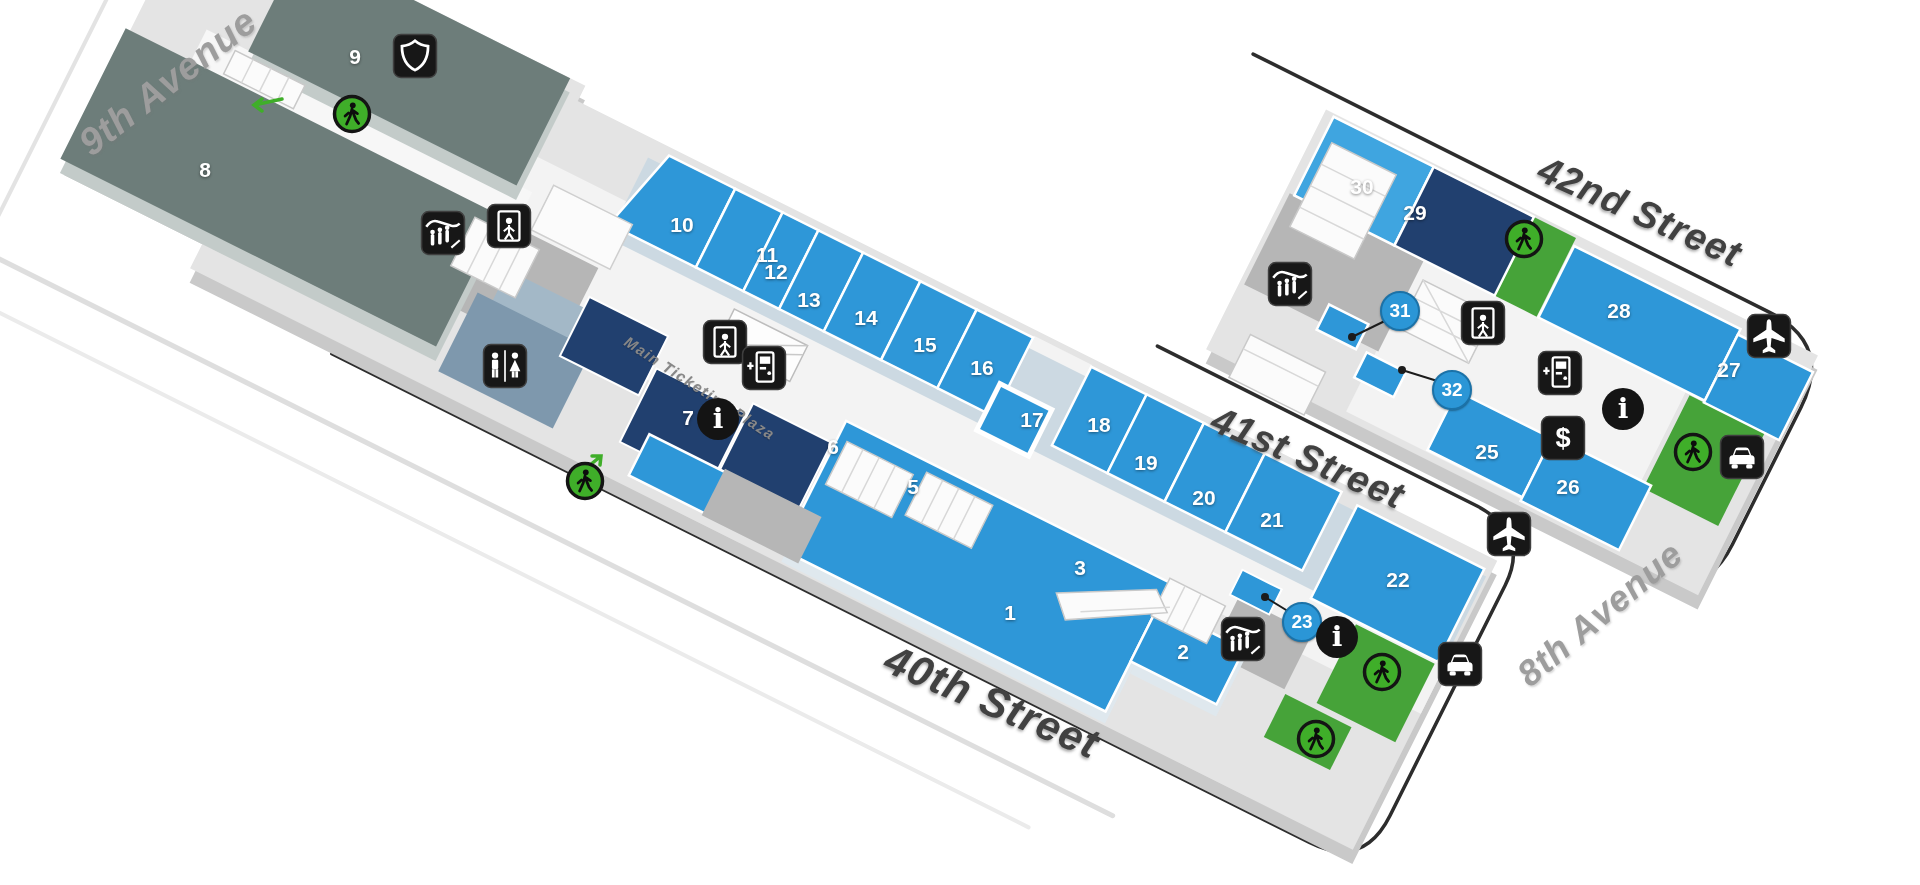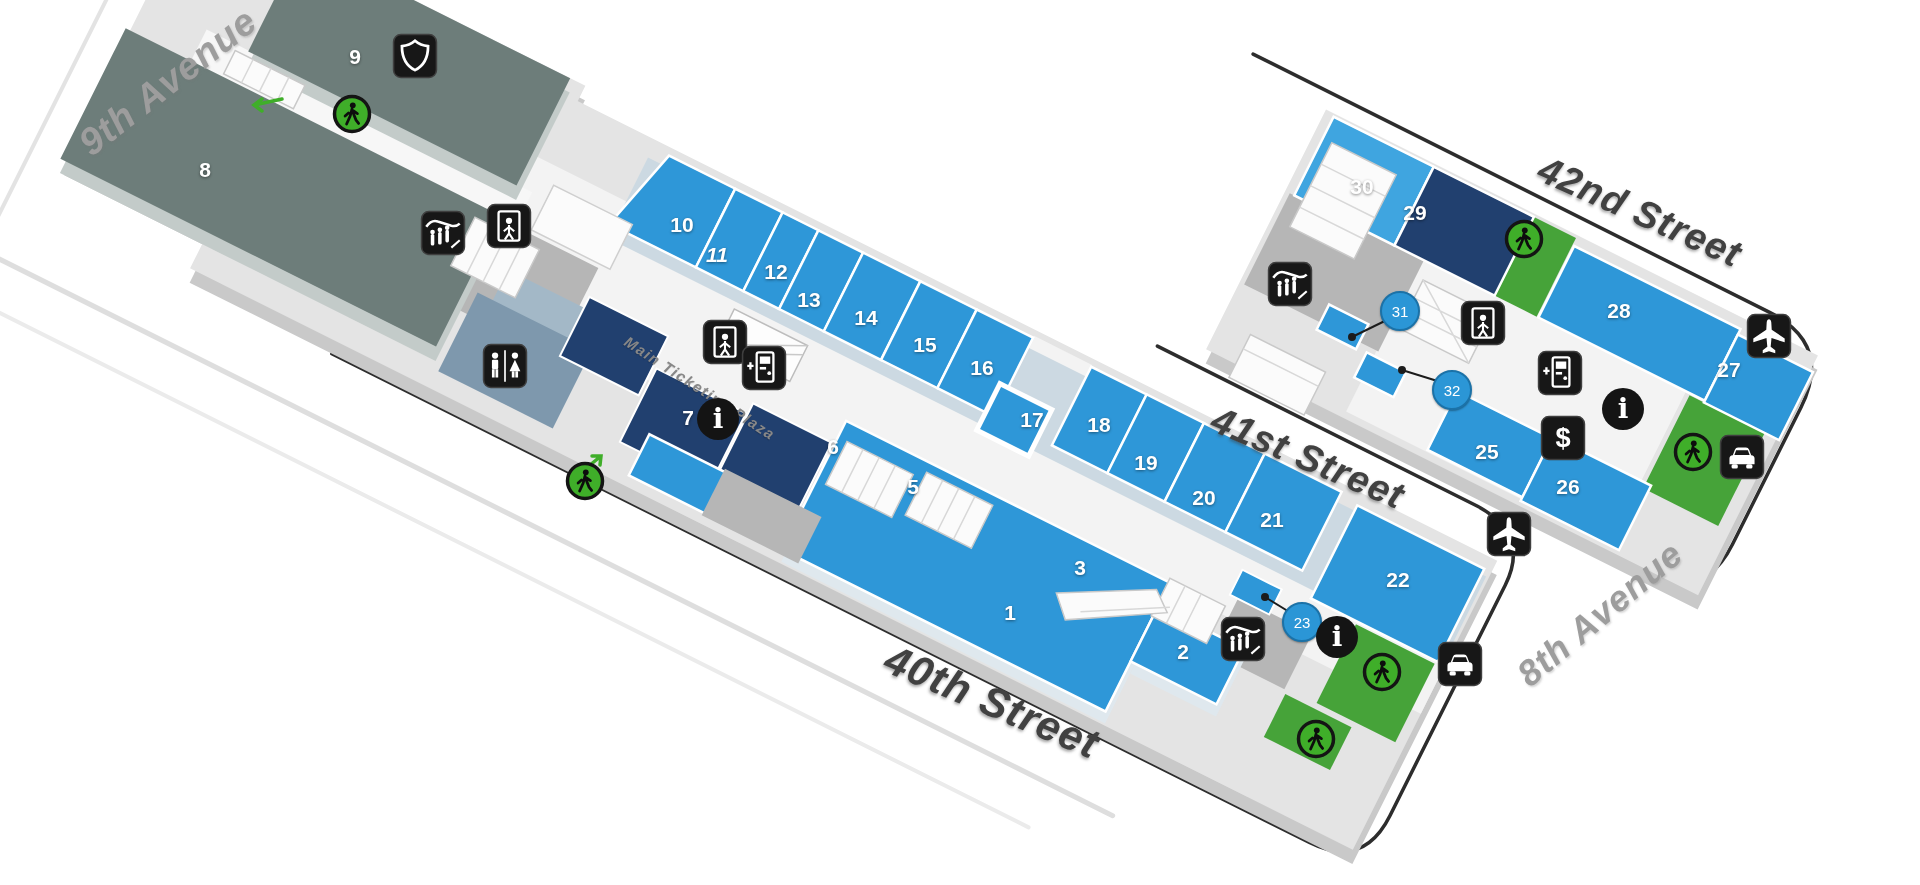--- a/index.html
+++ b/index.html
@@ -4,21 +4,21 @@
 <style>
   html,body{margin:0;padding:0;background:#fff;}
   body{width:1920px;height:885px;overflow:hidden;position:relative;
        font-family:"Liberation Sans", sans-serif;}
   #stage{position:absolute;left:0;top:0;width:1920px;height:885px;}
   #base-map{position:absolute;left:0;top:0;}
   #overlay{position:absolute;left:0;top:0;pointer-events:none;}
   .unit{position:absolute;transform:translate(-50%,-50%);color:#fff;font-weight:bold;
         font-size:21px;text-shadow:0 1px 3px rgba(0,0,0,.45);white-space:nowrap;}
   .badge{position:absolute;transform:translate(-50%,-50%);width:36px;height:36px;border-radius:50%;
-         background:#2b96d6;border:2px solid #1b72a8;color:#fff;font-weight:normal;font-size:15px;
+         background:#2b96d6;border:2px solid #1b72a8;color:#fff;font-weight:bold;font-size:19px;
          display:flex;align-items:center;justify-content:center;box-shadow:0 1px 2px rgba(0,0,0,.35);}
   .street-label{position:absolute;font-weight:bold;font-style:italic;white-space:nowrap;
          letter-spacing:1px;}
   .street-label.street{color:#414141;text-shadow:0 2px 3px rgba(60,60,60,.45);}
   .street-label.avenue{color:#9d9d9d;text-shadow:0 2px 2px rgba(120,120,120,.3);}
   .plaza-label{position:absolute;font-weight:bold;font-style:italic;color:#878787;
          font-size:15px;letter-spacing:1.5px;white-space:nowrap;
          text-shadow:0 1px 1px rgba(0,0,0,.2);}
   .icon{position:absolute;transform:translate(-50%,-50%);line-height:0;}
 </style>
@@ -190,21 +190,21 @@
       <div class="plaza-label" style="left: 700px; top: 388px; transform: translate(-50%, -50%) rotate(33deg);">Main Ticketing Plaza</div>
       <div class="unit" style="left: 1010px; top: 613px;">1</div>
       <div class="unit" style="left: 1183px; top: 652px;">2</div>
       <div class="unit" style="left: 1080px; top: 568px;">3</div>
       <div class="unit" style="left: 913px; top: 487px;">5</div>
       <div class="unit" style="left: 833px; top: 447px;">6</div>
       <div class="unit" style="left: 688px; top: 418px;">7</div>
       <div class="unit" style="left: 205px; top: 170px;">8</div>
       <div class="unit" style="left: 355px; top: 57px;">9</div>
       <div class="unit" style="left: 682px; top: 225px;">10</div>
-      <div class="unit" style="left: 717px; top: 255px; font-style: italic;">11</div>
+      <div class="unit" style="left: 767px; top: 255px;">11</div>
       <div class="unit" style="left: 776px; top: 272px;">12</div>
       <div class="unit" style="left: 809px; top: 300px;">13</div>
       <div class="unit" style="left: 866px; top: 318px;">14</div>
       <div class="unit" style="left: 925px; top: 345px;">15</div>
       <div class="unit" style="left: 982px; top: 368px;">16</div>
       <div class="unit" style="left: 1012px; top: 420px; margin-left: 20px;">17</div>
       <div class="unit" style="left: 1099px; top: 425px;">18</div>
       <div class="unit" style="left: 1146px; top: 463px;">19</div>
       <div class="unit" style="left: 1204px; top: 498px;">20</div>
       <div class="unit" style="left: 1272px; top: 520px;">21</div>

